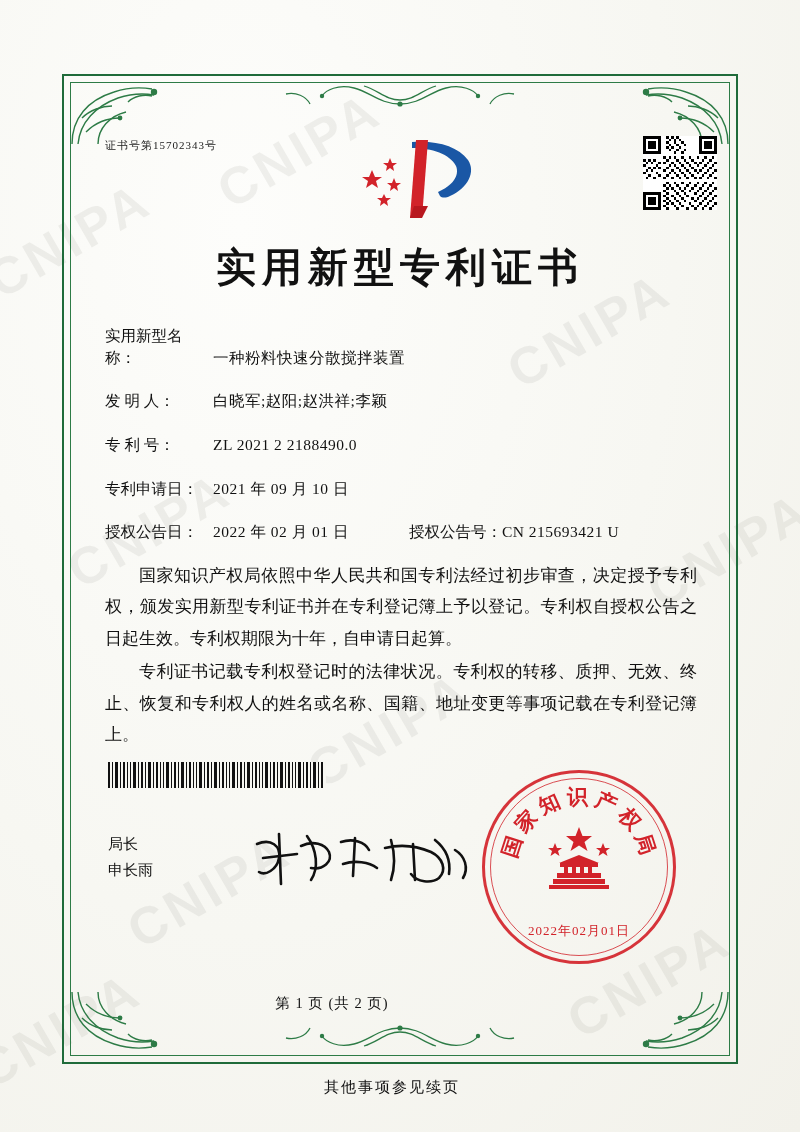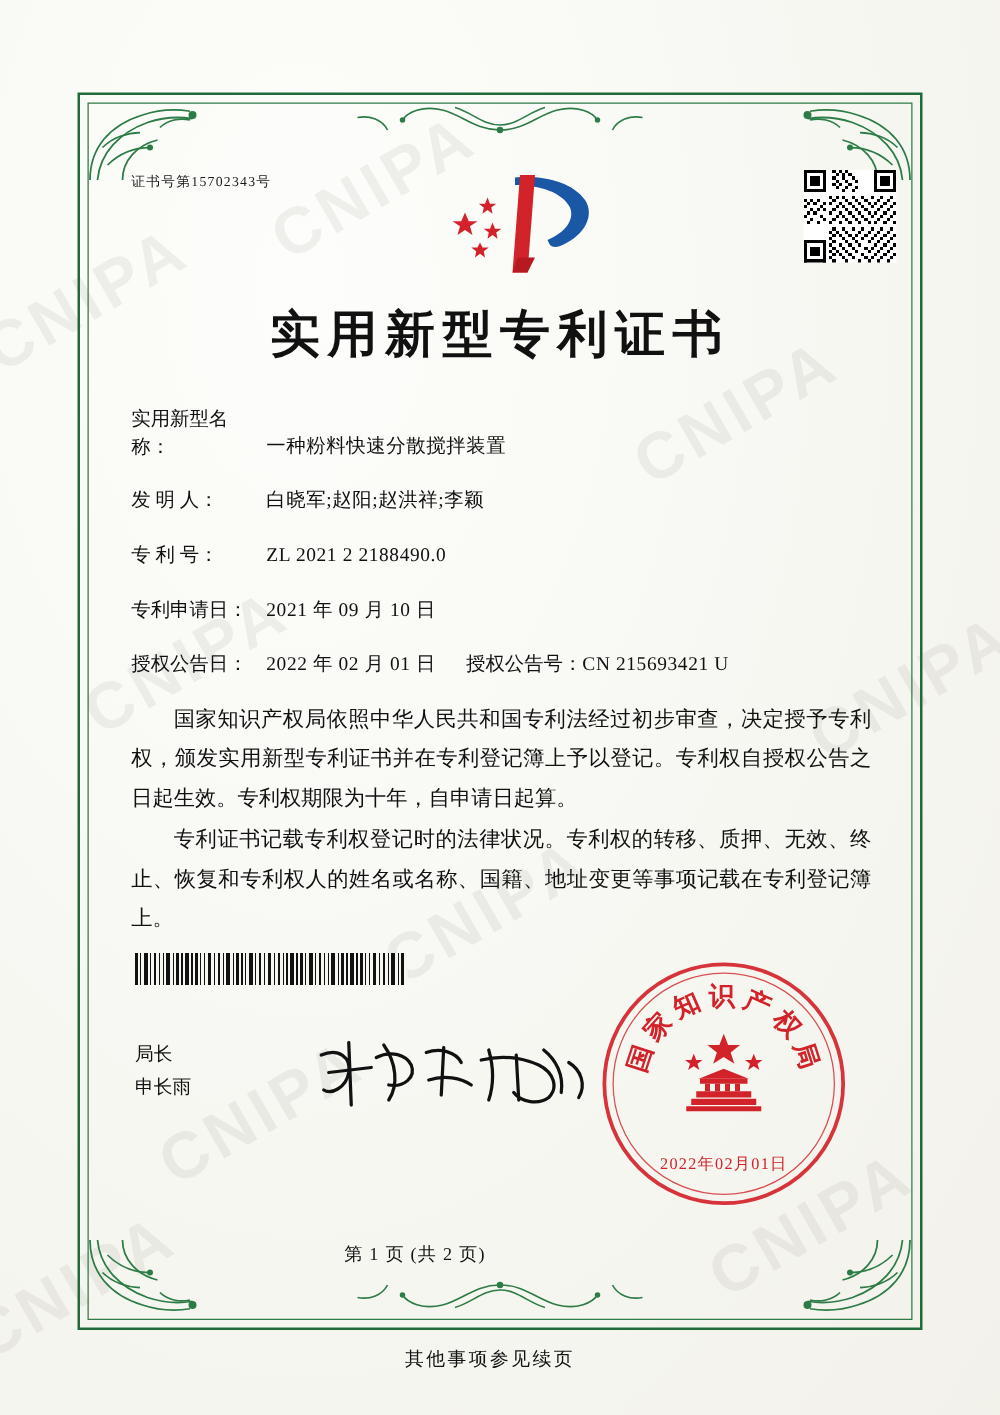--- a/index.html
+++ b/index.html
@@ -154,21 +154,21 @@
   .field .lbl {
     display: inline-block;
     width: 108px;
     letter-spacing: 0px;
   }
   .field .val {
     letter-spacing: 0.5px;
   }
   .field.two .lbl2 {
     display: inline-block;
-    margin-left: 24px;
+    margin-left: 60px;
   }
 
   .paras {
     position: absolute;
     left: 35px;
     top: 478px;
     width: 592px;
     font-size: 17px;
     line-height: 1.85;
     color: #111;

